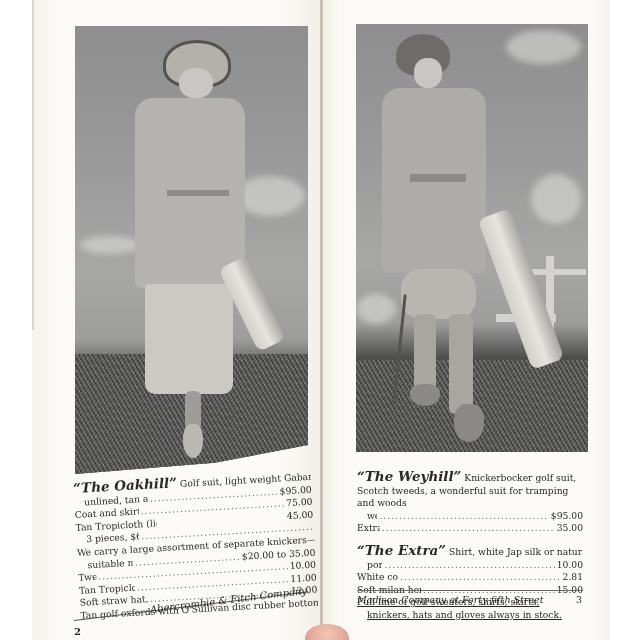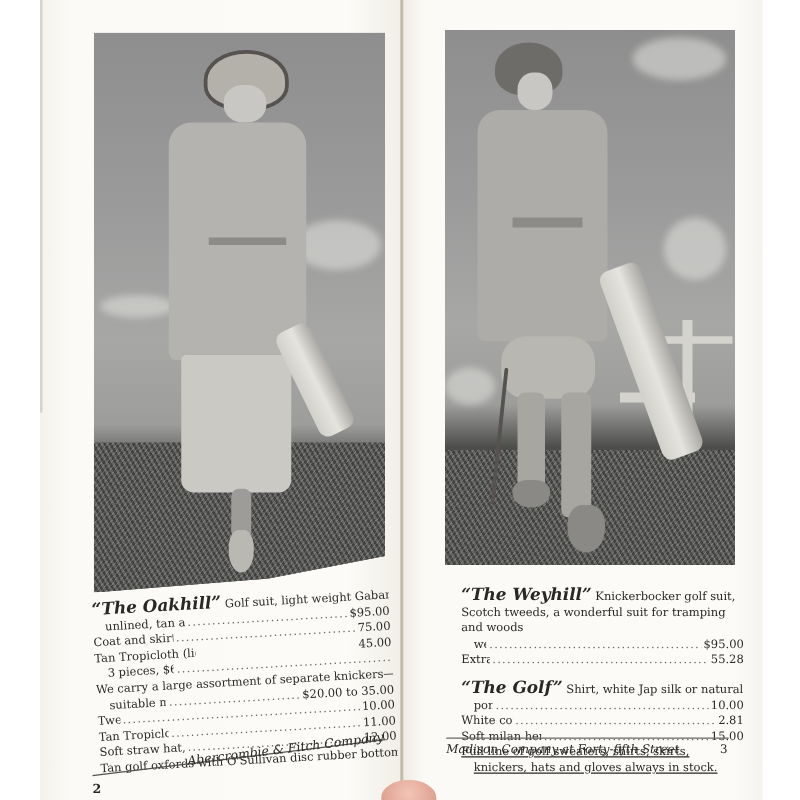--- a/index.html
+++ b/index.html
@@ -39,21 +39,21 @@
   .jacket { position: absolute; background: #b5b3af; border-radius: 18px 18px 6px 6px; }
   .skirt { position: absolute; background: #cbc9c4; border-radius: 4px 4px 10px 10px; }
   .leg { position: absolute; background: #9e9c98; border-radius: 6px; }
   .shoe { position: absolute; background: #8b8985; border-radius: 40% 40% 50% 50%; }
   .bag { position: absolute; background: linear-gradient(90deg,#d2d0cb,#e6e4df,#a9a7a3); border-radius: 8px; }
   .belt { position: absolute; background: #8d8b87; }
   .fence { position: absolute; background: #d5d3ce; }
 
   .text-block { position: absolute; font-size: 9.2px; line-height: 12.6px; }
   .left-text { left: 73px; top: 482px; width: 238px; transform: rotate(-3.2deg); transform-origin: left top; }
-  .right-text { left: 357px; top: 470px; width: 226px; margin-left: 12px; }
+  .right-text { left: 357px; top: 470px; width: 226px; }
   .row { display: flex; align-items: baseline; white-space: nowrap; }
   .row .desc { flex: 0 1 auto; overflow: hidden; }
   .row .dots { flex: 1 1 auto; overflow: hidden; color: #6b6864; letter-spacing: 1px; margin: 0 2px; }
   .row .dots::before { content: "................................................................................................"; }
   .row .price { flex: 0 0 auto; }
   .indent { padding-left: 10px; }
   .title { font-style: italic; font-weight: bold; font-size: 13.5px; }
   .wrap { white-space: normal; }
   .gap { height: 9px; }
 
@@ -168,24 +168,24 @@
 <div class="text-block right-text">
   <div class="wrap"><span class="title">“The Weyhill”</span>&nbsp;<span>Knickerbocker golf suit, Scotch tweeds, a wonderful suit for tramping and woods</span></div>
   <div class="row indent">
       <span class="desc">wear</span>
       <span class="dots"></span>
       <span class="price">$95.00</span>
     </div>
   <div class="row">
       <span class="desc">Extra skirt</span>
       <span class="dots"></span>
-      <span class="price">55.28</span>
+      <span class="price">35.00</span>
     </div>
   <div class="gap"></div>
-  <div class="row"><span class="title">“The Golf”</span>&nbsp;<span class="desc">Shirt, white Jap silk or natural</span></div>
+  <div class="row"><span class="title">“The Extra”</span>&nbsp;<span class="desc">Shirt, white Jap silk or natural</span></div>
   <div class="row indent">
       <span class="desc">pongee</span>
       <span class="dots"></span>
       <span class="price">10.00</span>
     </div>
   <div class="row">
       <span class="desc">White cotton cheviot</span>
       <span class="dots"></span>
       <span class="price">2.81</span>
     </div>

